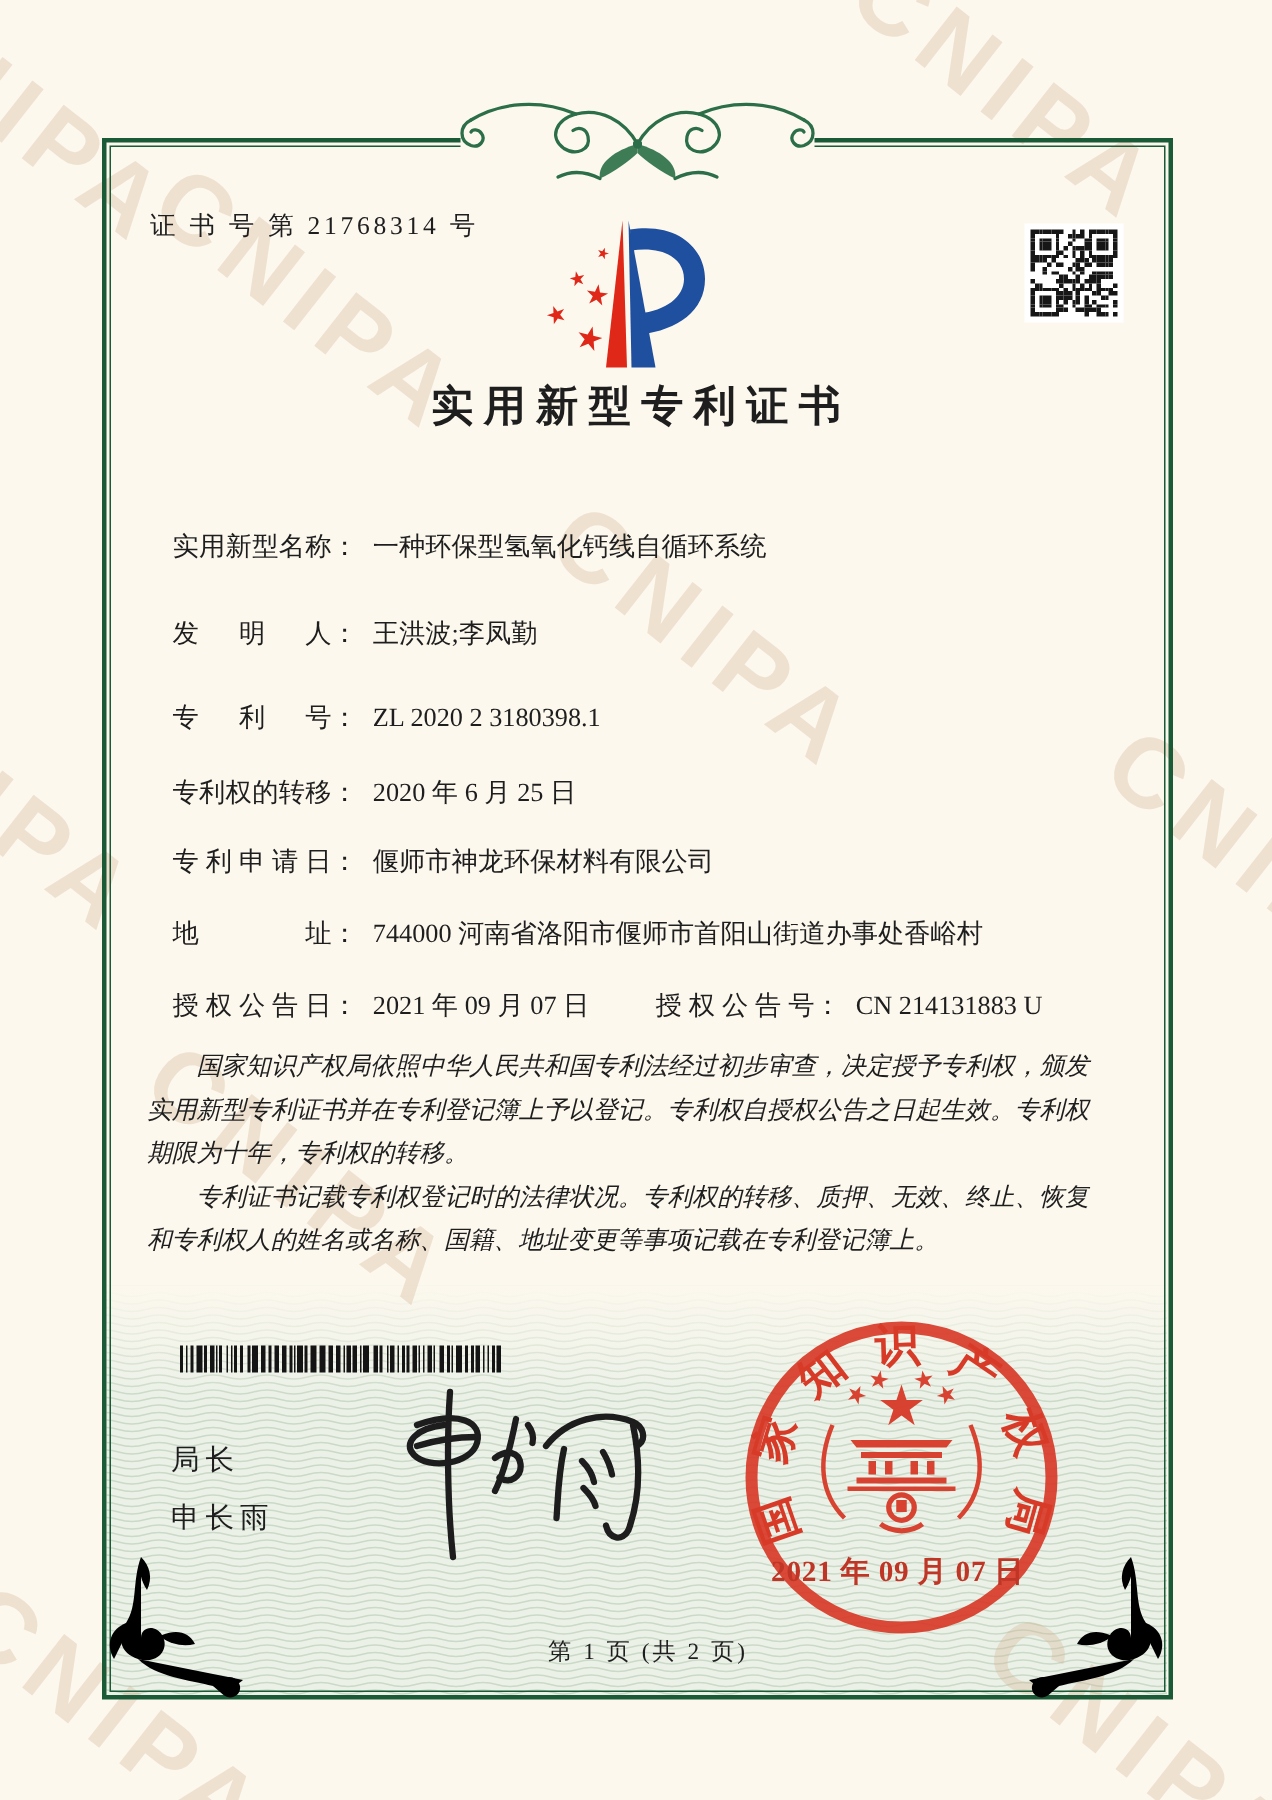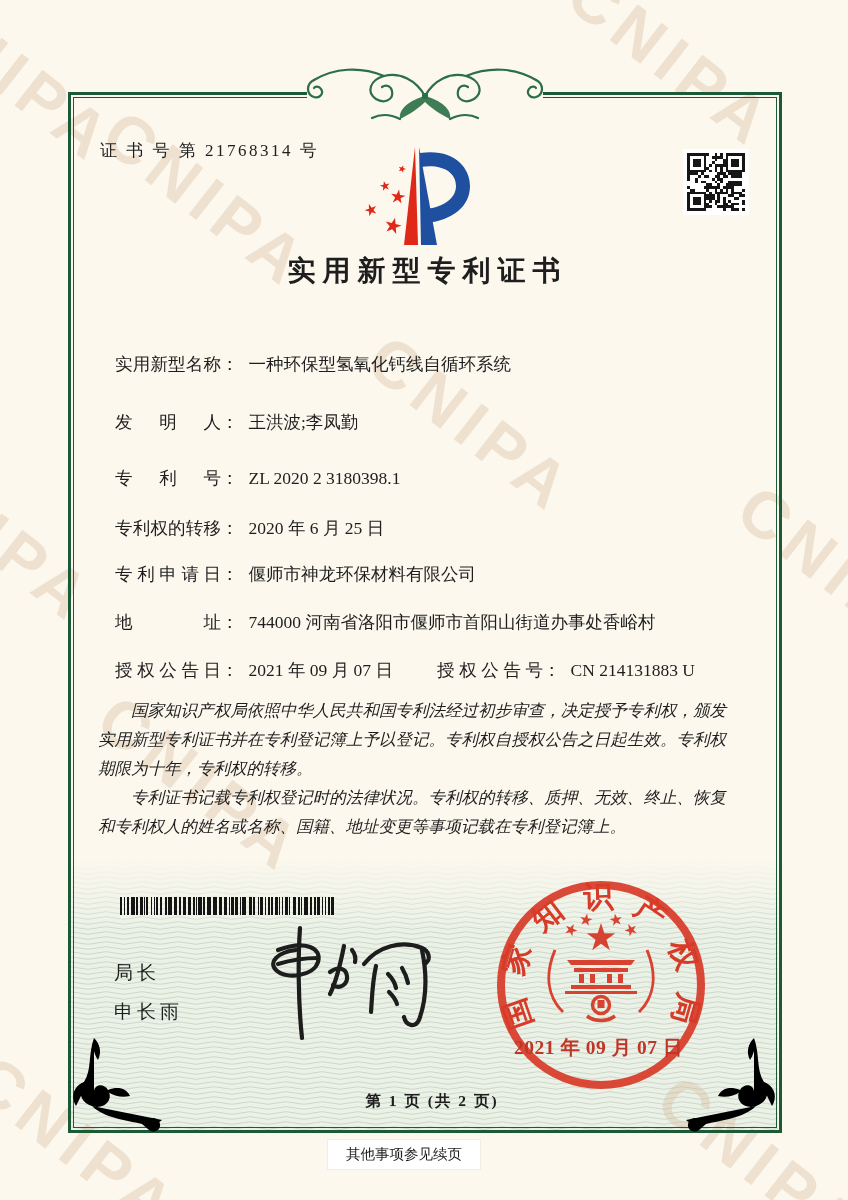--- a/index.html
+++ b/index.html
@@ -57,21 +57,21 @@
   .barcode i{display:block;height:100%;}
   .sig-title{position:absolute;left:114px;top:960px;font-size:19px;letter-spacing:4px;z-index:4;}
   .sig-name{position:absolute;left:114px;top:999px;font-size:19px;letter-spacing:4px;z-index:4;}
   .signature{position:absolute;left:226px;top:916px;width:215px;height:125px;z-index:4;}
   .signature path{fill:none;stroke:#1d1d1d;stroke-width:4.2;stroke-linecap:round;}
   .seal{position:absolute;left:488px;top:872px;width:226px;height:226px;z-index:6;}
   .sealText{font-family:"Liberation Serif","DejaVu Serif",serif;font-weight:700;font-size:30px;fill:#d83a28;}
   .seal-date{position:absolute;left:514px;top:1034px;font-size:19.5px;font-weight:600;color:#bf3526;
              letter-spacing:.5px;z-index:7;white-space:nowrap;}
   .page-info{position:absolute;left:16px;right:0;top:1091px;text-align:center;font-size:15.5px;
-             letter-spacing:2px;z-index:4;font-weight:bold;}
+             letter-spacing:2px;z-index:4;}
   .note{position:absolute;left:327px;top:1139px;width:154px;height:31px;background:#fff;
         border:1px solid #f0ede4;box-sizing:border-box;text-align:center;line-height:29px;
         font-size:14.5px;z-index:4;}
 </style>
 </head>
 <body>
 
 <svg width="0" height="0" style="position:absolute" aria-hidden="true">
   <defs>
     <path id="star5" d="M0,-1 L0.225,-0.309 0.951,-0.309 0.363,0.118 0.588,0.809 0,0.382 -0.588,0.809 -0.363,0.118 -0.951,-0.309 -0.225,-0.309 Z"></path>
@@ -830,14 +830,13 @@
       <circle cx="0" cy="33" r="8.5" fill="none" stroke="#d83a28" stroke-width="3.5"></circle>
       <rect x="-3.5" y="28" width="7" height="8"></rect>
       <path d="M-46,-22 C-56,2 -54,24 -38,40" fill="none" stroke="#d83a28" stroke-width="3"></path>
       <path d="M46,-22 C56,2 54,24 38,40" fill="none" stroke="#d83a28" stroke-width="3"></path>
       <path d="M-14,44 C-6,50 6,50 14,44" fill="none" stroke="#d83a28" stroke-width="3.5"></path>
     </g>
   </svg>
   <div class="seal-date">2021 年 09 月 07 日</div>
 
   <div class="page-info">第 1 页 (共 2 页)</div>
-  <div class="note">其他事项参见续页</div>
 </div>
 
 </body></html>

